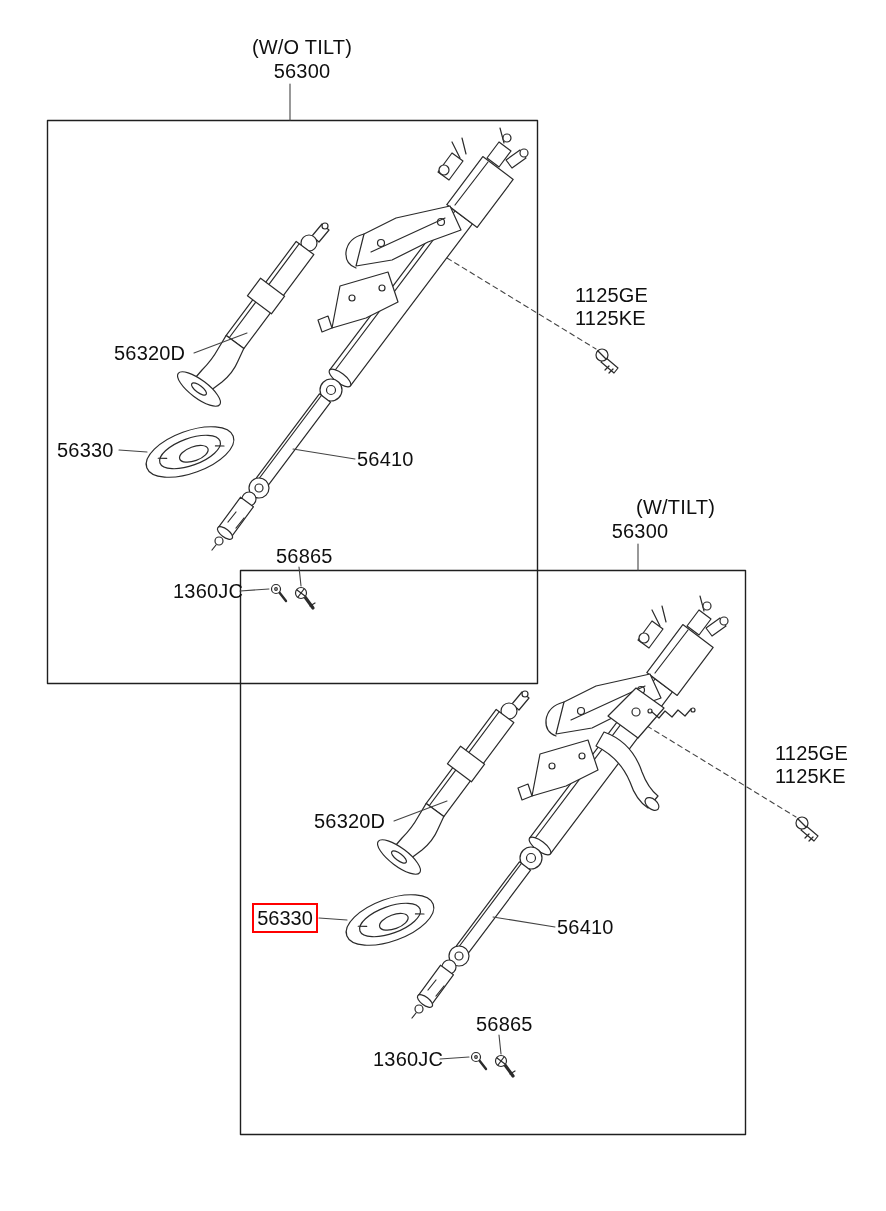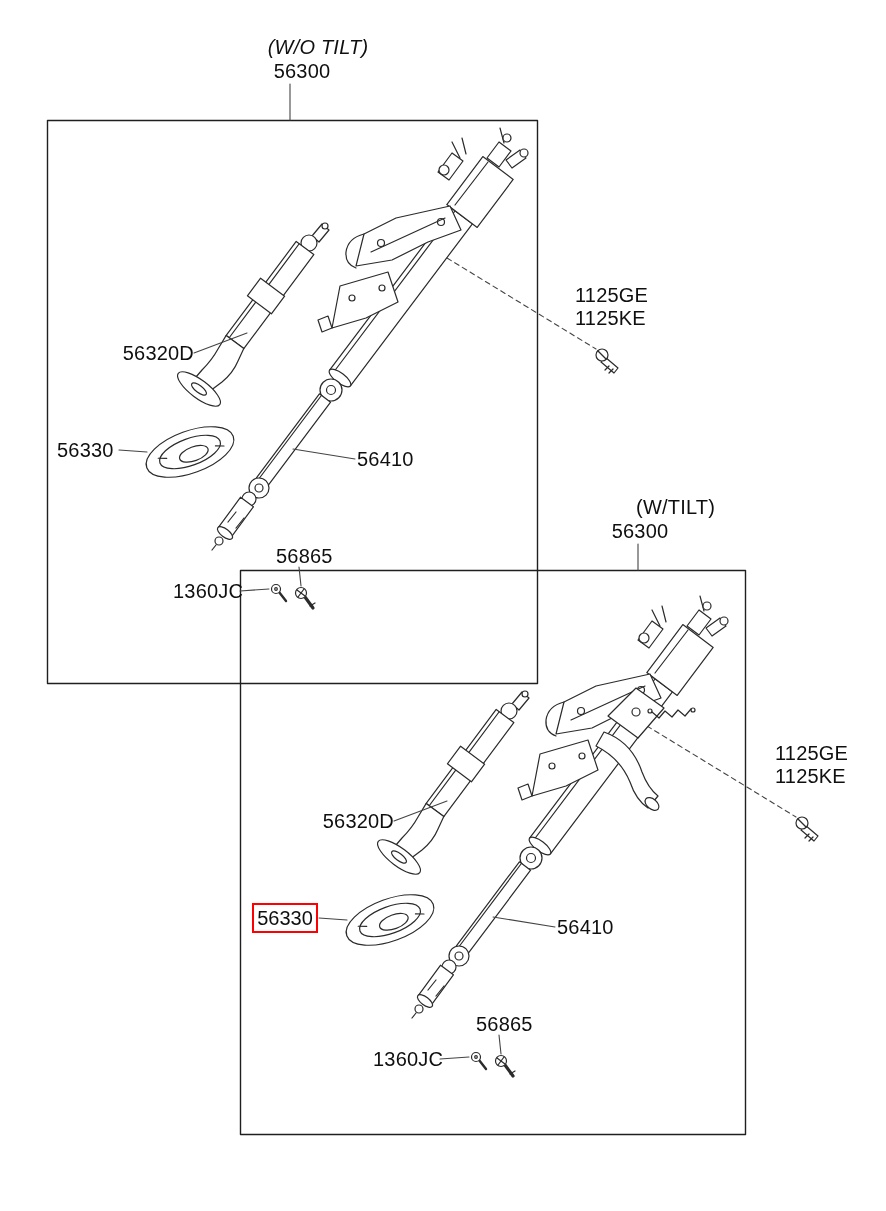--- a/index.html
+++ b/index.html
@@ -7,21 +7,21 @@
     width:886px;height:1211px;position:relative;background:#ffffff;
     font-family:"Liberation Sans", sans-serif;color:#0f0f0f;overflow:hidden;
   }
   .stage{position:absolute;inset:0;}
   svg.diagram{position:absolute;left:0;top:0;z-index:1;}
   .lbl{
     position:absolute;z-index:3;font-size:20px;line-height:22px;
     white-space:nowrap;color:#0f0f0f;letter-spacing:0.2px;
   }
   .lbl.center{text-align:center;}
-  .lbl.right{text-align:right;}
+  .lbl.right{text-align:left;}
   .hl-box{
     position:absolute;z-index:3;border:2px solid #ff0000;
     width:62px;height:26px;display:flex;align-items:center;justify-content:center;
     font-size:20px;line-height:26px;background:#ffffff00;
   }
 </style>
 </head>
 <body>
 
 <div class="stage">
@@ -143,21 +143,21 @@
       <path d="M608,716 L636,688 L664,708 L638,738 Z" fill="#fff"></path>
       <circle cx="636" cy="712" r="4"></circle>
       <polyline points="652,712 659,718 665,711 672,717 678,710 685,716 691,709"></polyline>
       <circle cx="650" cy="711" r="2"></circle>
       <circle cx="693" cy="710" r="2"></circle>
       <path d="M596,746 Q620,758 630,782 Q636,800 648,808 L658,796 Q648,788 642,772 Q632,742 604,732 Z" fill="#fff"></path>
       <ellipse cx="652" cy="804" rx="8" ry="5" transform="rotate(40 652 804)" fill="#fff"></ellipse>
     </g>
   </svg>
 
-  <div class="lbl center" style="left:235px;top:36px;width:166px;font-style:italic;">(W/O TILT)</div>
+  <div class="lbl center" style="left:219px;top:36px;width:166px;">(W/O TILT)</div>
   <div class="lbl center" style="left:219px;top:60px;width:166px;">56300</div>
 
   <div class="lbl right" style="left:114px;top:342px;width:80px;">56320D</div>
   <div class="lbl" style="left:57px;top:439px;">56330</div>
   <div class="lbl" style="left:357px;top:448px;">56410</div>
   <div class="lbl" style="left:276px;top:545px;">56865</div>
   <div class="lbl" style="left:173px;top:580px;">1360JC</div>
   <div class="lbl" style="left:575px;top:284px;">1125GE</div>
   <div class="lbl" style="left:575px;top:307px;">1125KE</div>
 

